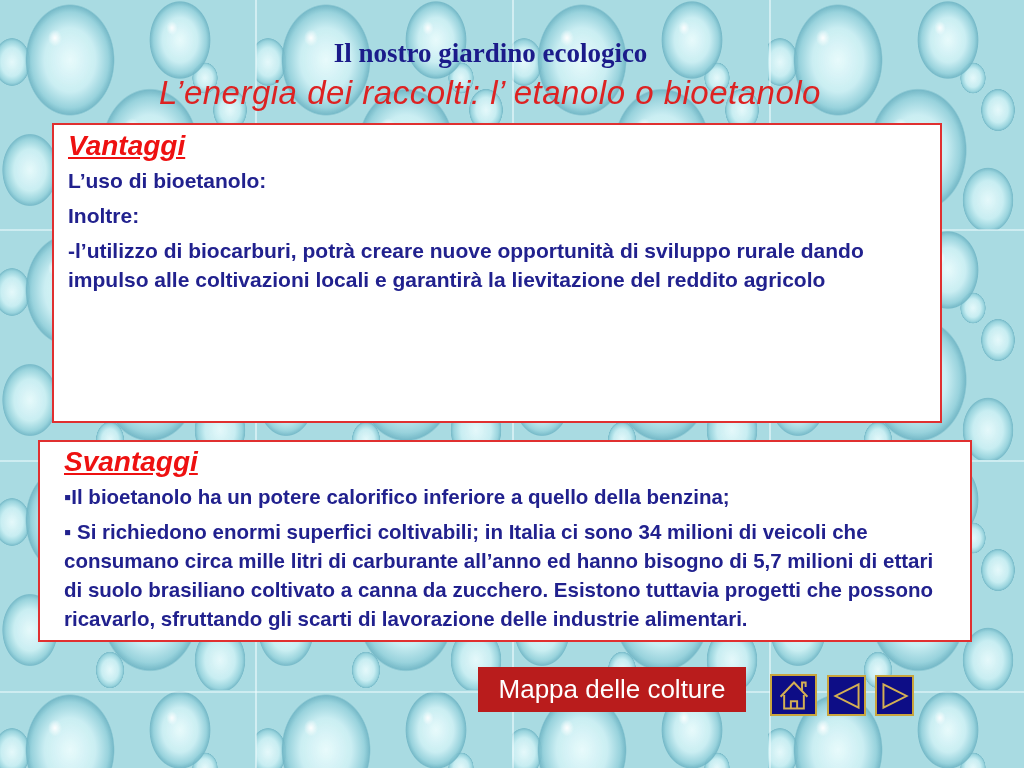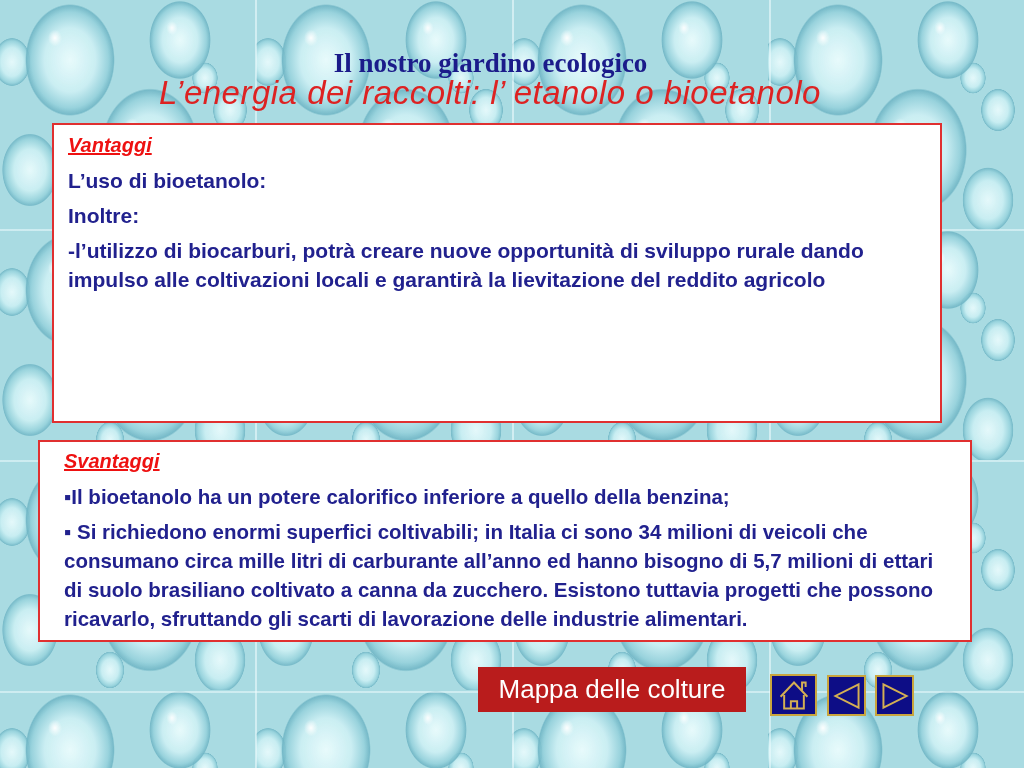--- a/index.html
+++ b/index.html
@@ -24,21 +24,21 @@
       radial-gradient(36px 46px at 220px 200px, rgba(235,252,253,0.9) 0%, rgba(205,240,244,0.85) 42%, rgba(150,210,220,0.85) 62%, rgba(110,180,196,0.8) 69%, rgba(110,180,196,0) 71%),
       radial-gradient(18px 22px at 205px 78px, rgba(235,252,253,0.9) 0%, rgba(205,240,244,0.85) 42%, rgba(150,210,220,0.85) 62%, rgba(110,180,196,0.8) 69%, rgba(110,180,196,0) 71%);
     background-size:
       auto, auto,
       256px 230px, 256px 230px, 256px 230px,
       256px 230px, 256px 230px, 256px 230px, 256px 230px,
       256px 230px, 256px 230px, 256px 230px, 256px 230px, 256px 230px;
   }
   .slide { position: relative; width: 1024px; height: 768px; }
 
-  .title-wrap { position: absolute; left: 0; top: 48px; width: 981px; text-align: center; }
+  .title-wrap { position: absolute; left: 0; top: 38px; width: 981px; text-align: center; }
   .page-title {
     font-family: "Liberation Serif", serif;
     font-weight: bold;
     font-size: 27px;
     color: #1b1b8a;
   }
   .subtitle-wrap { position: absolute; left: 0; top: 74px; width: 980px; text-align: center; font-style: italic; }
   .slide-subtitle {
     font-size: 33px;
     color: #dd2222;
@@ -51,21 +51,21 @@
     border: 2px solid #e03030;
     box-sizing: border-box;
     color: #21218e;
     font-weight: bold;
     font-size: 21px;
     line-height: 29px;
   }
   .box p { margin: 6px 0; }
   .box-heading {
     margin: 0 0 6px 0;
-    font-size: 20px;
+    font-size: 28px;
     font-style: italic;
     font-weight: bold;
     text-decoration: underline;
     color: #ee1111;
     line-height: 29px;
   }
   .box-vantaggi { left: 52px; top: 123px; width: 890px; height: 300px; padding: 6px 14px; }
   .box-svantaggi { left: 38px; top: 440px; width: 934px; height: 202px; padding: 5px 24px; font-size: 20.5px; }
 
   .map-button {

